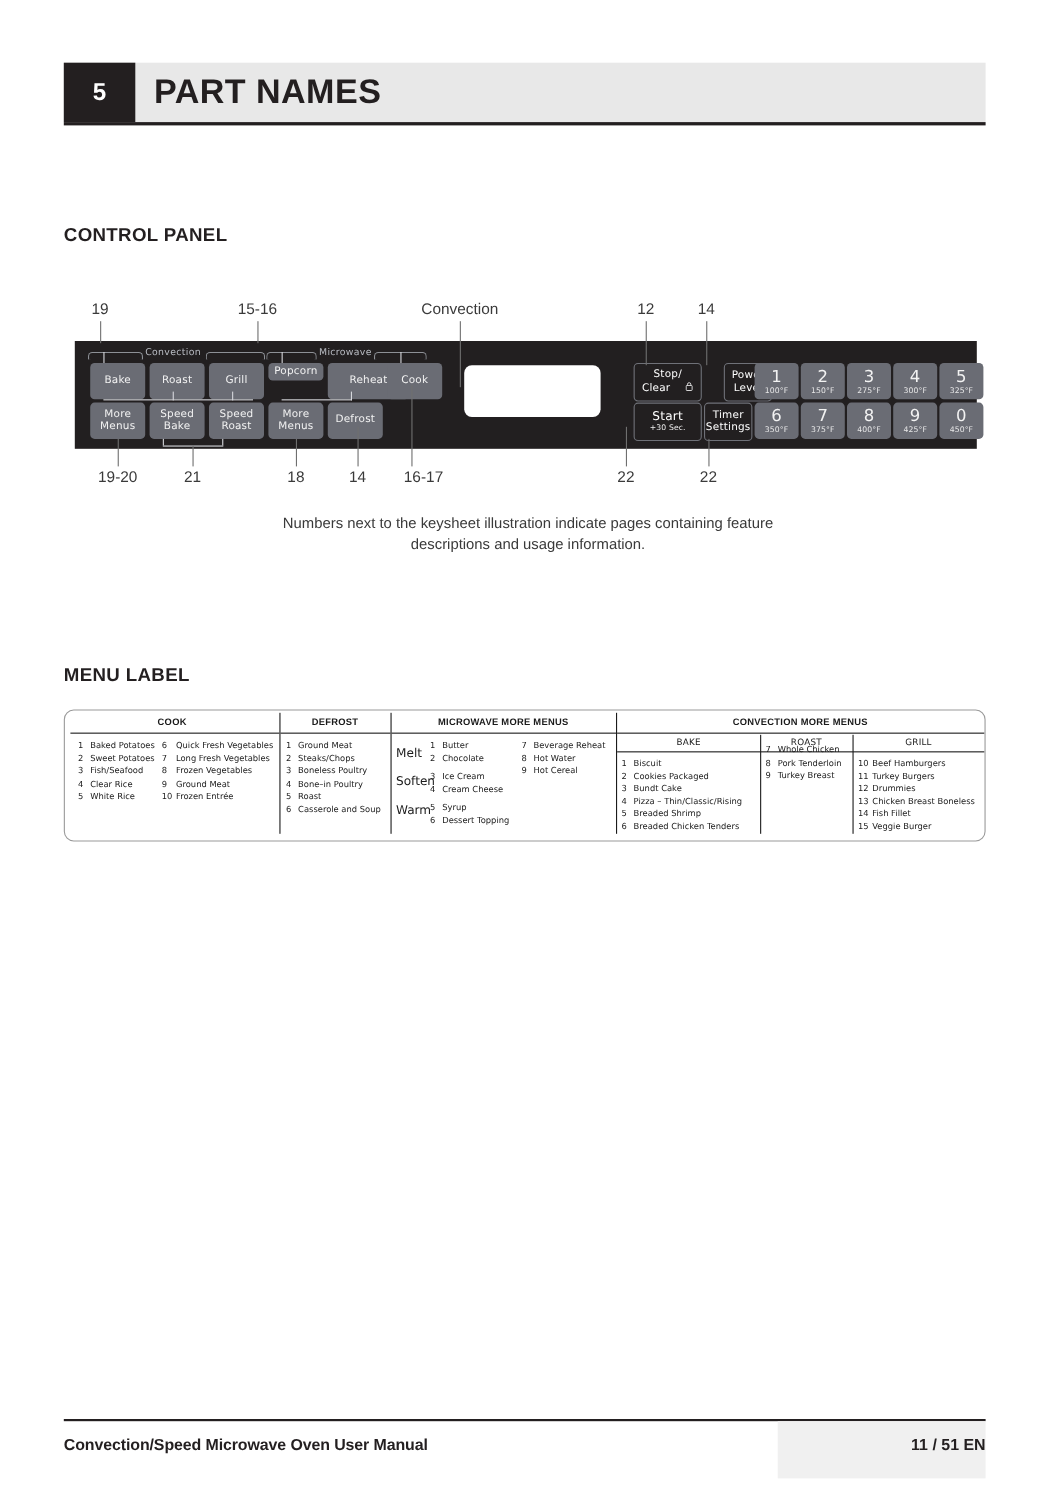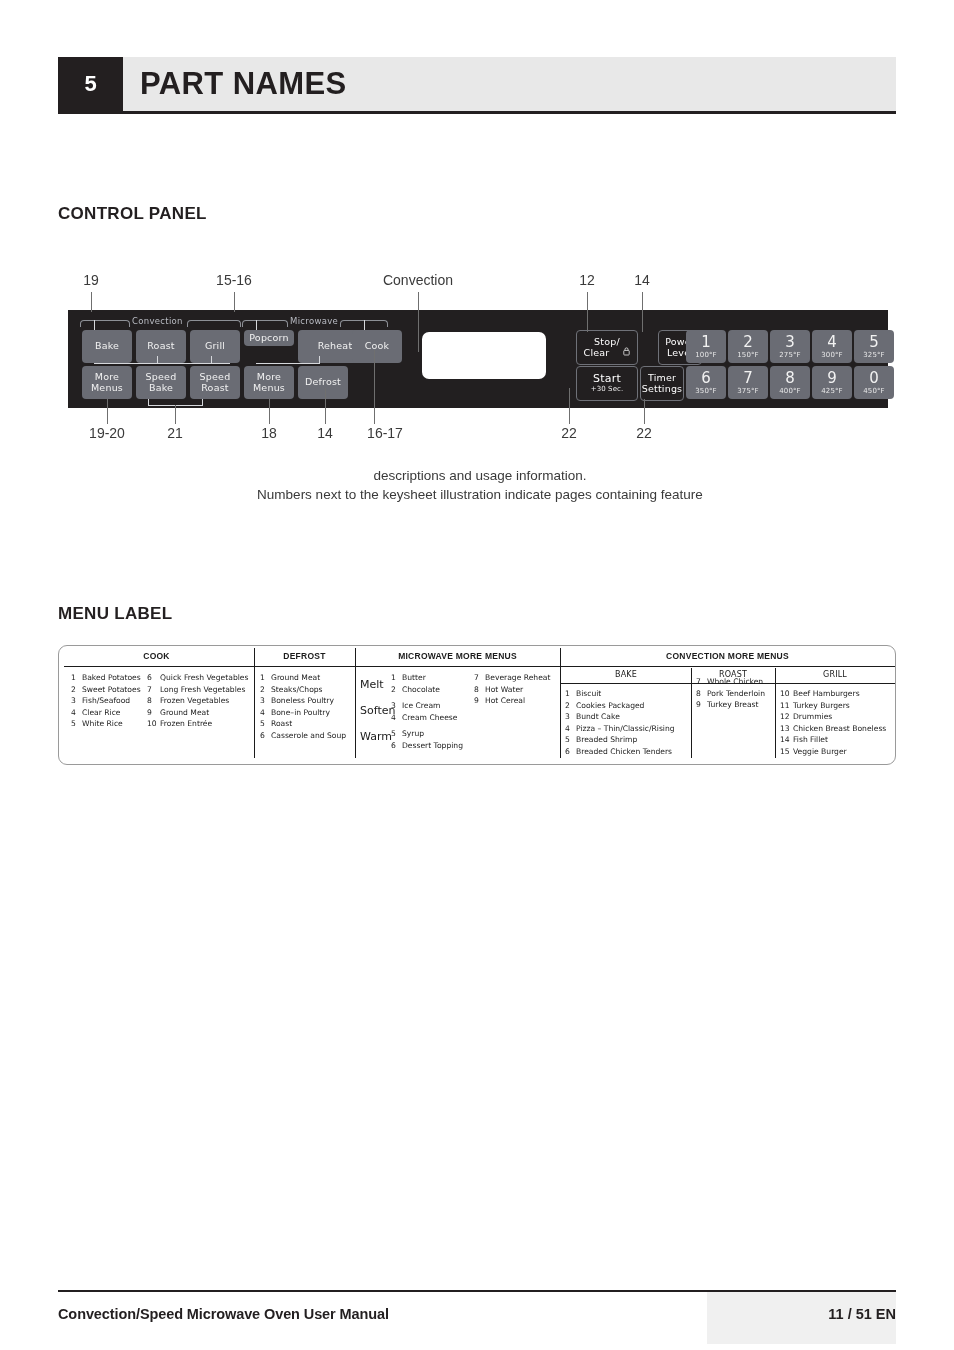--- a/index.html
+++ b/index.html
@@ -472,22 +472,22 @@
   <div class="callout-num center" style="left:327px; top:155px;">16-17</div>
 
   <div class="lead-v" style="left:511px; top:118px; height:36px;"></div>
   <div class="callout-num center" style="left:511px; top:155px;">22</div>
 
   <div class="lead-v" style="left:586px; top:129px; height:25px;"></div>
   <div class="callout-num center" style="left:586px; top:155px;">22</div>
 </div>
 
 <div class="cp-caption">
+  <div>Numbers next to the keysheet illustration indicate pages containing feature</div>
   <div>descriptions and usage information.</div>
-  <div>Numbers next to the keysheet illustration indicate pages containing feature</div>
 </div>
 
 <div class="section-heading" id="heading-menu-label">MENU LABEL</div>
 
 <div class="menu-box">
 
   <div class="ml-col" style="left:0; width:195px;">
     <div class="ml-title">COOK</div>
   </div>
   <div class="ml-rule" style="left:5px; top:20px; width:190px;"></div>

